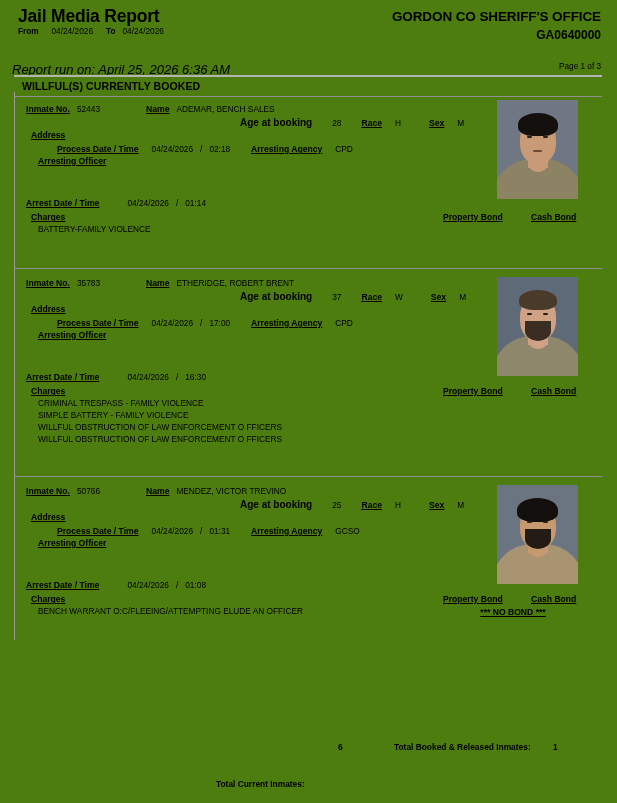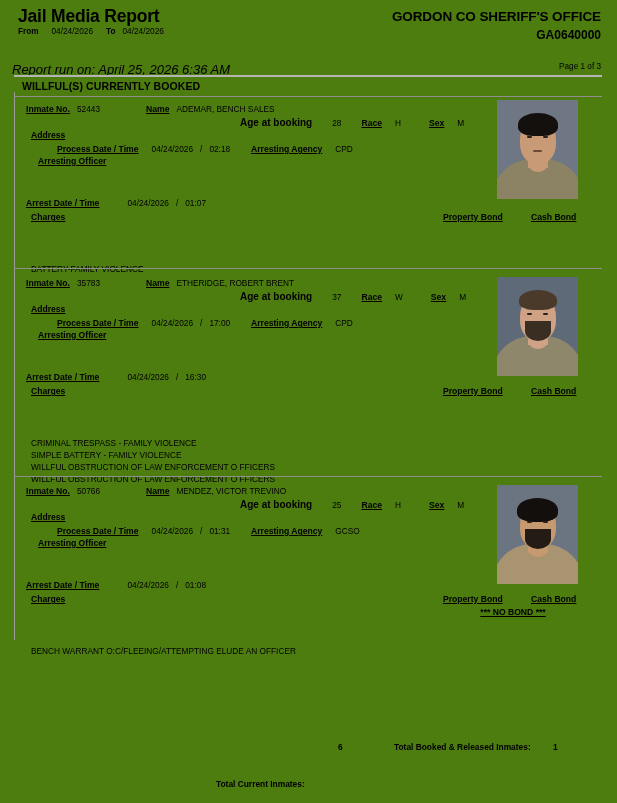--- a/index.html
+++ b/index.html
@@ -123,24 +123,23 @@
 
   .under { }
 
   .sp-w  { display: inline-block; width: 7px; }
   .sp-w2 { display: inline-block; width: 13px; }
   .sp-w3 { display: inline-block; width: 20px; }
   .sp-w4 { display: inline-block; width: 28px; }
 
   .charge-line {
     position: absolute;
-    left: 31px;
+    left: 38px;
     font-size: 8.3px;
     white-space: nowrap;
-    margin-top: 40px;
   }
 
   
   .photo {
     position: absolute;
     left: 497px;
     width: 81px;
     height: 99px;
     background: #6c7683;
     overflow: hidden;
@@ -254,21 +253,21 @@
 
     <div class="fld r-agency">
       <span class="lbl">Arresting Agency</span><span class="sp-w2"></span><span class="val">CPD</span>
     </div>
 
     <div class="fld r-officer">
       <span class="lbl">Arresting Officer</span><span class="sp-w2"></span><span class="val"></span>
     </div>
 
     <div class="fld r-arrest">
-      <span class="lbl">Arrest Date / Time</span><span class="sp-w4"></span><span class="val">04/24/2026</span><span class="sp-w"></span><span class="val">/</span><span class="sp-w"></span><span class="val">01:07</span>
+      <span class="lbl">Arrest Date / Time</span><span class="sp-w4"></span><span class="val">04/24/2026</span><span class="sp-w"></span><span class="val">/</span><span class="sp-w"></span><span class="val">01:14</span>
     </div>
 
     <div class="fld r-charges">
       <span class="lbl under">Charges</span>
     </div>
 
     <div class="fld r-propbond">
       <span class="lbl under">Property Bond</span>
     </div>
 

